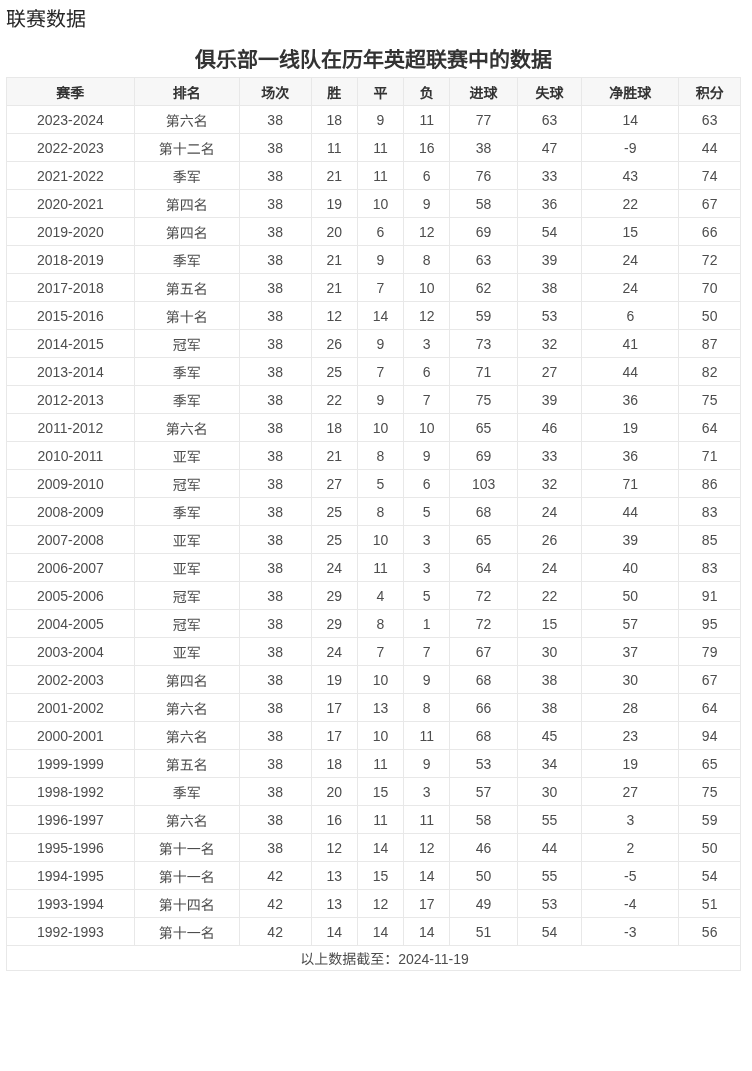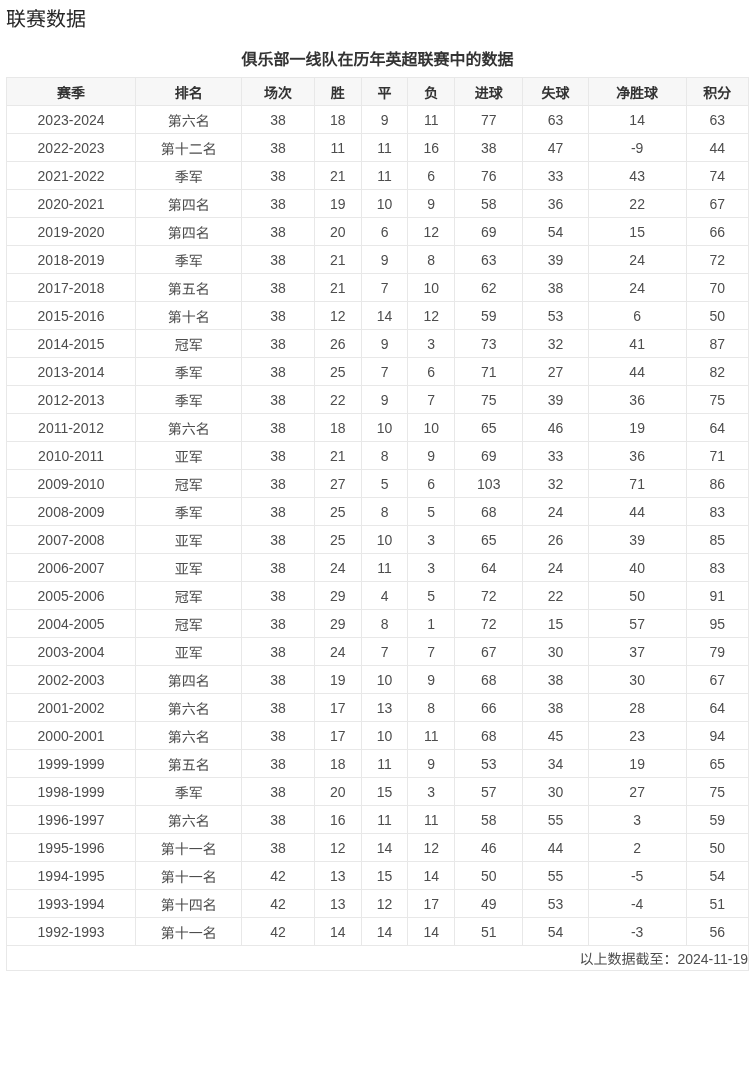--- a/index.html
+++ b/index.html
@@ -11,30 +11,30 @@
     --title-text:#262626;
   }
   *{box-sizing:border-box;}
   html,body{margin:0;padding:0;background:#ffffff;}
   body{
     font-family:"Liberation Sans","DejaVu Sans",sans-serif;
     width:752px;
     height:1071px;
     overflow:hidden;
   }
-  .container{padding:8px 3px 0 6px;}
+  .container{padding:8px 11px 0 6px;}
   .page-title{
     font-size:20px;
     font-weight:400;
     color:var(--title-text);
     margin:0;
     line-height:23px;
   }
   .table-title{
-    font-size:16px;
+    font-size:21px;
     font-weight:700;
     color:var(--header-text);
     text-align:center;
     margin:20px 0 9px 0;
     line-height:17px;
   }
   table.league-table{
     width:100%;
     border-collapse:collapse;
     table-layout:fixed;
@@ -51,21 +51,21 @@
     padding:0;
     overflow:hidden;
     white-space:nowrap;
   }
   .league-table thead th{
     background:var(--header-bg);
     color:var(--header-text);
     font-weight:700;
   }
   .league-table tfoot td{
-    text-align:right;
+    text-align:center;
     padding-left:22px;
     height:25px;
     color:var(--body-text);
   }
   
   col.c-season{width:17.4%;}
   col.c-rank{width:14.3%;}
   col.c-played{width:9.8%;}
   col.c-wins{width:6.3%;}
   col.c-draws{width:6.3%;}
@@ -392,21 +392,21 @@
           <td>38</td>
           <td>18</td>
           <td>11</td>
           <td>9</td>
           <td>53</td>
           <td>34</td>
           <td>19</td>
           <td>65</td>
         </tr>
         <tr>
-          <td>1998-1999</td>
+          <td>1998-1992</td>
           <td>季军</td>
           <td>38</td>
           <td>20</td>
           <td>15</td>
           <td>3</td>
           <td>57</td>
           <td>30</td>
           <td>27</td>
           <td>75</td>
         </tr>

